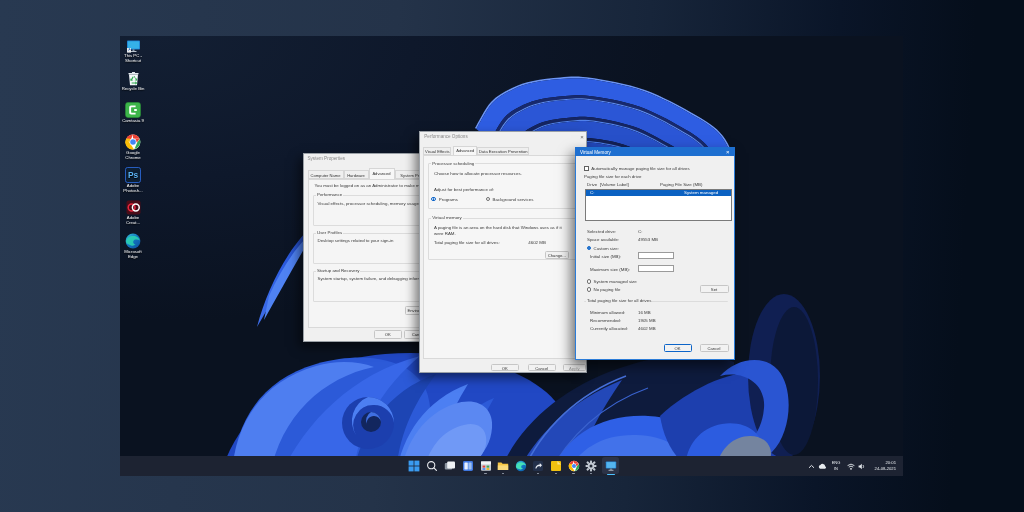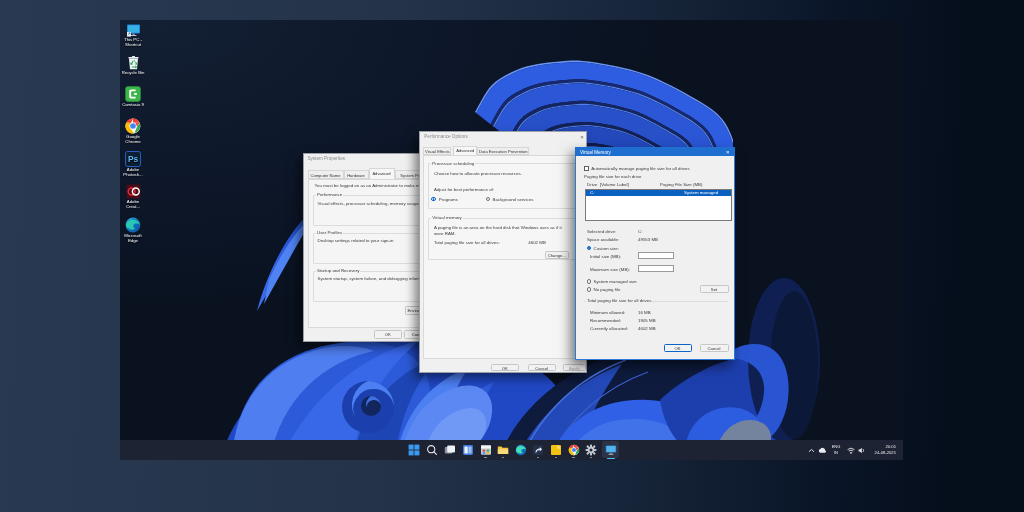--- a/index.html
+++ b/index.html
@@ -1,17 +1,17 @@
 <!DOCTYPE html>
 <html><head><meta charset="utf-8"><style>
 *{margin:0;padding:0;box-sizing:border-box}
 html,body{width:1024px;height:512px;overflow:hidden}
 body{position:relative;font-family:"Liberation Sans",sans-serif;
 background:linear-gradient(93deg,#283951 0%,#243349 38%,#17253a 62%,#0a1528 80%,#050e1b 93%)}
-#desk{position:absolute;left:120px;top:20px;width:783px;height:440px;background:#a21caf;overflow:hidden}
+#desk{position:absolute;left:120px;top:36px;width:783px;height:440px;background:#a21caf;overflow:hidden}
 #wall{position:absolute;left:0;top:0}
 
 .dico{position:absolute;width:44px;text-align:center;color:#fff;font-size:4.3px;line-height:4.9px;text-shadow:0 1px 1px rgba(0,0,0,.9)}
 .dico svg{display:block;margin:0 auto}
 
 .dlg{position:absolute;background:#f0f0f0;font-size:4.4px;color:#3a3a3a;border:1px solid #9aa0a6}
 .ttl{position:absolute;left:4px;top:2px;font-size:4.6px;color:#8a8a8a}
 .grp{position:absolute;border:1px solid #dcdcdc;border-radius:1px}
 .glab{position:absolute;background:#f0f0f0;padding:0 1px;font-size:4.4px;color:#3a3a3a}
 .btn{position:absolute;background:#f2f2f2;border:1px solid #c6c6c6;border-radius:1.5px;font-size:4.2px;color:#333;text-align:center;line-height:8px}

